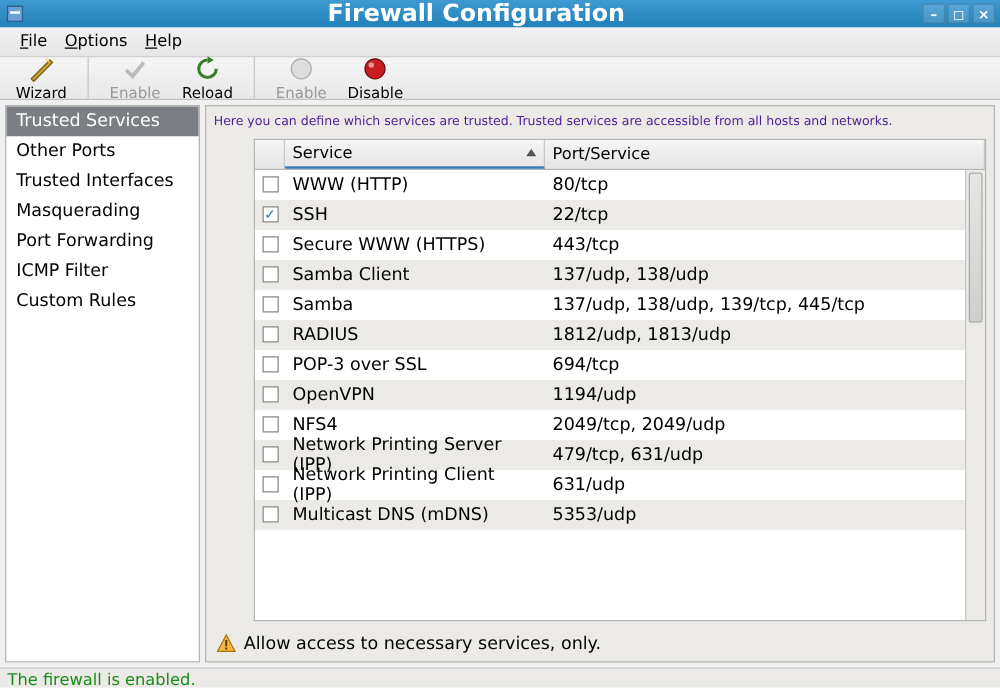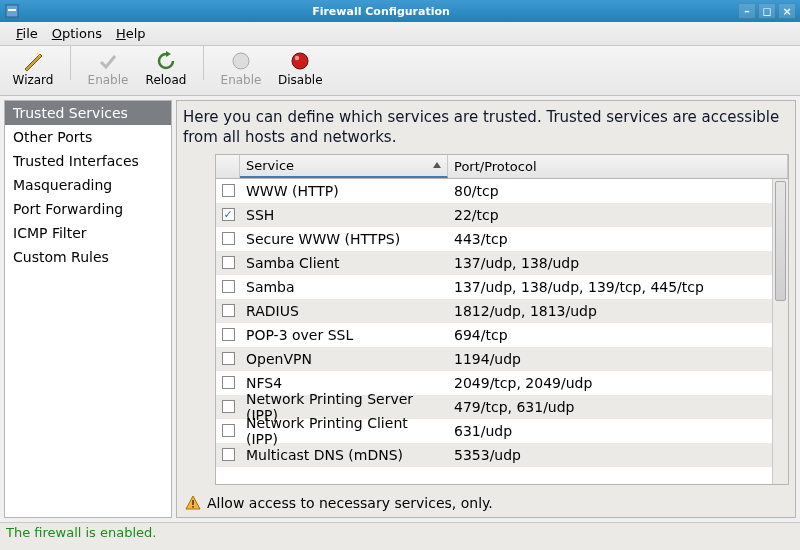--- a/index.html
+++ b/index.html
@@ -1,56 +1,56 @@
 <!DOCTYPE html>
 <html><head>
 <meta charset="utf-8">
 <style>
 * { box-sizing: border-box; margin: 0; padding: 0; }
 body { font-family: "DejaVu Sans", "Liberation Sans", sans-serif; font-size: 13px; background: #f0f0f0; width: 800px; height: 550px; overflow: hidden; display: flex; flex-direction: column; }
 .titlebar { background: linear-gradient(#3f9ad1,#2180b8); color: #fff; height: 22px; display: flex; align-items: center; padding: 0 4px; font-weight: bold; }
 .titlebar-icon { width: 16px; height: 16px; margin-right: 4px; }
-.titlebar-title { flex: 1; text-align: center; font-size: 11px; }
+.titlebar-title { flex: 1; text-align: center; font-size: 19px; }
 .titlebar-btns { display: flex; gap: 2px; }
 .titlebar-btn { width: 18px; height: 16px; background: rgba(255,255,255,.15); border: 1px solid rgba(0,0,0,.15); color: #fff; font-size: 11px; display: flex; align-items: center; justify-content: center; cursor: pointer; }
 .menubar { background: linear-gradient(#f2f2f2,#e6e6e6); border-bottom: 1px solid #c8c8c8; height: 24px; display: flex; align-items: center; padding: 0 16px; gap: 14px; }
 .menubar-item { cursor: pointer; }
 .menubar-item .ul { text-decoration: underline; }
-.toolbar { background: linear-gradient(#f5f5f5,#e8e8e8); border-bottom: 1px solid #c0c0c0; height: 50px; display: flex; align-items: flex-start; padding: 0 8px; gap: 8px; }
+.toolbar { background: linear-gradient(#f5f5f5,#e8e8e8); border-bottom: 1px solid #c0c0c0; height: 34px; display: flex; align-items: center; padding: 0 8px; gap: 8px; }
 .tool-btn { display: flex; flex-direction: column; align-items: center; justify-content: center; min-width: 50px; height: 44px; cursor: pointer; padding: 2px 4px; border-radius: 3px; }
 .tool-btn .icon { width: 22px; height: 22px; display: flex; align-items: center; justify-content: center; }
 .tool-btn .lbl { font-size: 12px; margin-top: 1px; }
 .tool-btn.disabled { color: #999; cursor: default; }
 .tool-btn.disabled .lbl { color: #999; }
 .tool-sep { width: 1px; height: 34px; background: #c8c8c8; margin: 0 4px; }
 .body-area { flex: 1; display: flex; padding: 4px; gap: 4px; min-height: 0; }
-.sidebar { width: 168px; background: #fff; border: 1px solid #b5b5b5; overflow: hidden; }
+.sidebar { width: 156px; background: #fff; border: 1px solid #b5b5b5; overflow: hidden; }
 .sidebar-item { padding: 4px 8px; cursor: pointer; font-size: 14px; }
 .sidebar-item.selected { background: #7b7e83; color: #fff; }
 .main-panel { flex: 1; border: 1px solid #b5b5b5; background: #eceae7; display: flex; flex-direction: column; min-height: 0; padding: 6px; gap: 6px; }
-.desc { font-size: 15px; color: #0f172a; line-height: 1.35; }
+.desc { font-size: 10px; color: #4c1d95; line-height: 1.35; }
 .table-wrap { flex: 1; border: 1px solid #b5b5b5; background: #fff; display: flex; flex-direction: column; min-height: 0; position: relative; margin-left: 32px; }
 .table-header { display: flex; background: linear-gradient(#f5f5f5,#e4e4e4); border-bottom: 1px solid #b5b5b5; font-size: 13px; height: 24px; }
 .th { display: flex; align-items: center; padding: 0 6px; border-right: 1px solid #c8c8c8; }
 .th-check { width: 24px; }
 .th-service { width: 208px; position: relative; border-bottom: 2px solid #3b7db8; }
 .th-port { flex: 1; }
 .sort-ind { position: absolute; right: 6px; top: 7px; width: 0; height: 0; border-left: 4px solid transparent; border-right: 4px solid transparent; border-bottom: 6px solid #555; }
 .table-body { flex: 1; overflow: hidden; position: relative; }
 .table-row { display: flex; height: 24px; align-items: center; font-size: 14px; }
 .table-row:nth-child(even) { background: #eceae7; }
 .td-check { width: 24px; display: flex; align-items: center; justify-content: center; }
 .td-service { width: 208px; padding: 0 6px; }
 .td-port { flex: 1; padding: 0 6px; }
 .cb { width: 13px; height: 13px; border: 1px solid #888; background: #fff; display: flex; align-items: center; justify-content: center; font-size: 11px; color: #2a6db5; font-weight: bold; cursor: pointer; }
 .vscrollbar { position: absolute; right: 0; top: 24px; bottom: 0; width: 16px; background: #eceae7; border-left: 1px solid #c8c8c8; }
 .vscrollbar .thumb { position: absolute; left: 2px; right: 2px; top: 2px; height: 120px; background: linear-gradient(#e5e5e5,#cfcfcf); border: 1px solid #a8a8a8; border-radius: 2px; }
 .hint-row { display: flex; gap: 6px; padding: 4px 2px 0; font-size: 14px; }
 .hint-icon { width: 16px; height: 16px; }
-.statusbar { height: 28px; padding: 2px 6px; font-size: 13px; color: #1a8c1a; background: #eceae7; border-top: 1px solid #c8c8c8; }
+.statusbar { height: 16px; padding: 2px 6px; font-size: 13px; color: #1a8c1a; background: #eceae7; border-top: 1px solid #c8c8c8; }
 </style>
 </head>
 <body>
 
 <div class="titlebar">
   <span class="titlebar-icon">
     <svg viewBox="0 0 16 16">
         <rect x="2" y="2" width="12" height="12" fill="#6aa2d8" stroke="#2b5c8c"></rect>
         <rect x="4" y="6" width="8" height="2" fill="#fff"></rect>
       </svg>
@@ -132,21 +132,21 @@
     <div class="desc">Here you can define which services are trusted. Trusted services are accessible from all hosts and networks.</div>
 
     <div class="table-wrap">
       <div class="table-header">
         <div class="th th-check"></div>
         <div class="th th-service">
           <span>Service</span>
           <span class="sort-ind"></span>
         </div>
         <div class="th th-port">
-          <span>Port/Protocol</span>
+          <span>Port/Service</span>
         </div>
       </div>
       <div class="table-body" id="table-body">
           <div class="table-row">
             <div class="td-check">
               <div class="cb"></div>
             </div>
             <div class="td-service">WWW (HTTP)</div>
             <div class="td-port">80/tcp</div>
           </div>

